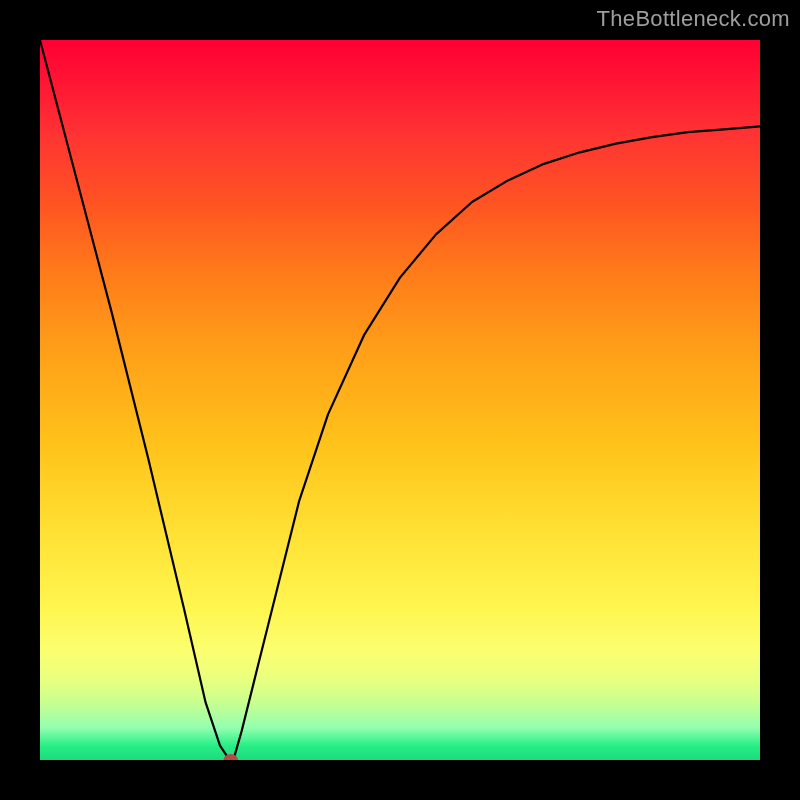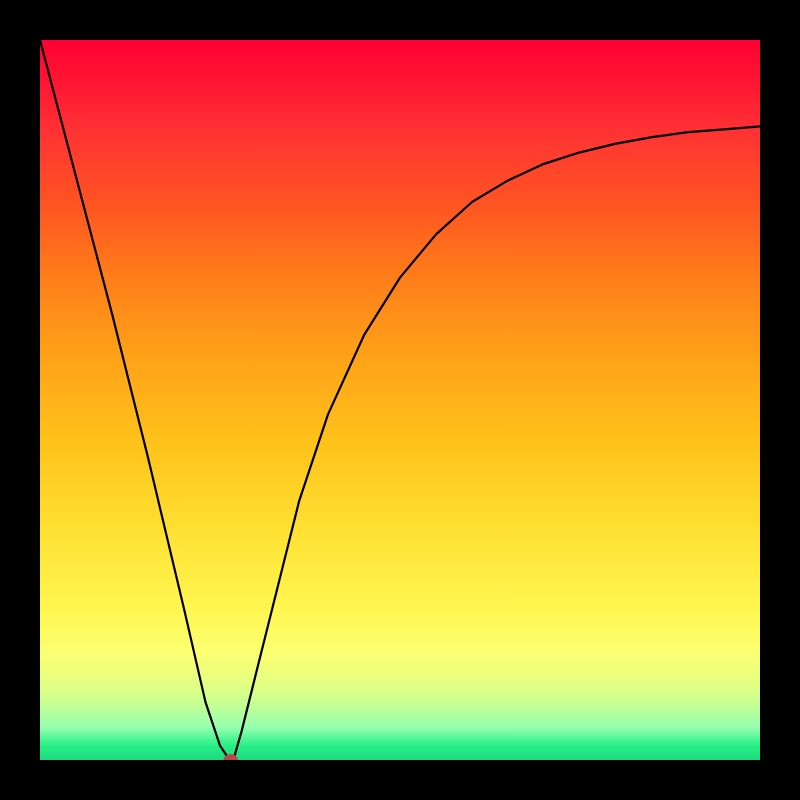--- a/index.html
+++ b/index.html
@@ -58,20 +58,21 @@
     font-weight: 500;
     letter-spacing: 0.3px;
     font-family: Arial, sans-serif;
   }
 </style>
 </head>
 <body>
 
 <div class="frame">
 
+  <div class="watermark">TheBottleneck.com</div>
 
   <div class="plot-area">
     <svg class="curve-svg" viewBox="0 0 720 720" preserveAspectRatio="none">
       <path id="curve-path" fill="none" stroke="#000000" stroke-width="2.2" stroke-linecap="round" stroke-linejoin="round" d="M0.00 0.00 L36.00 136.80 L72.00 273.60 L108.00 417.60 L144.00 568.80 L165.60 662.40 L180.00 705.60 L187.20 716.40 L190.80 720.00 L194.40 716.40 L201.60 691.20 L216.00 633.60 L237.60 547.20 L259.20 460.80 L288.00 374.40 L324.00 295.20 L360.00 237.60 L396.00 194.40 L432.00 162.00 L468.00 140.40 L504.00 123.84 L540.00 112.32 L576.00 103.68 L612.00 97.20 L648.00 92.16 L684.00 89.28 L720.00 86.40"></path>
       <ellipse id="min-marker" cx="190.80" cy="720.00" rx="7.20" ry="6.00" fill="#ba4848" stroke="#000" stroke-width="0"></ellipse>
     </svg>
   </div>
 
 </div>
 

